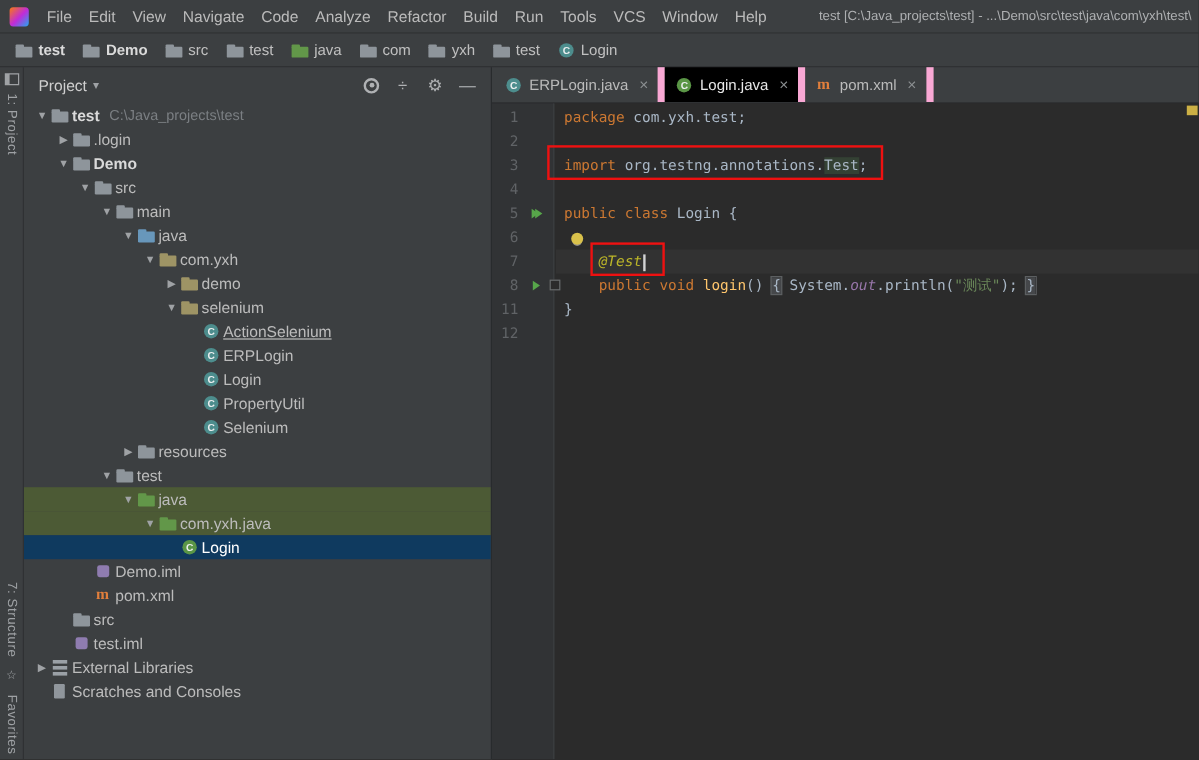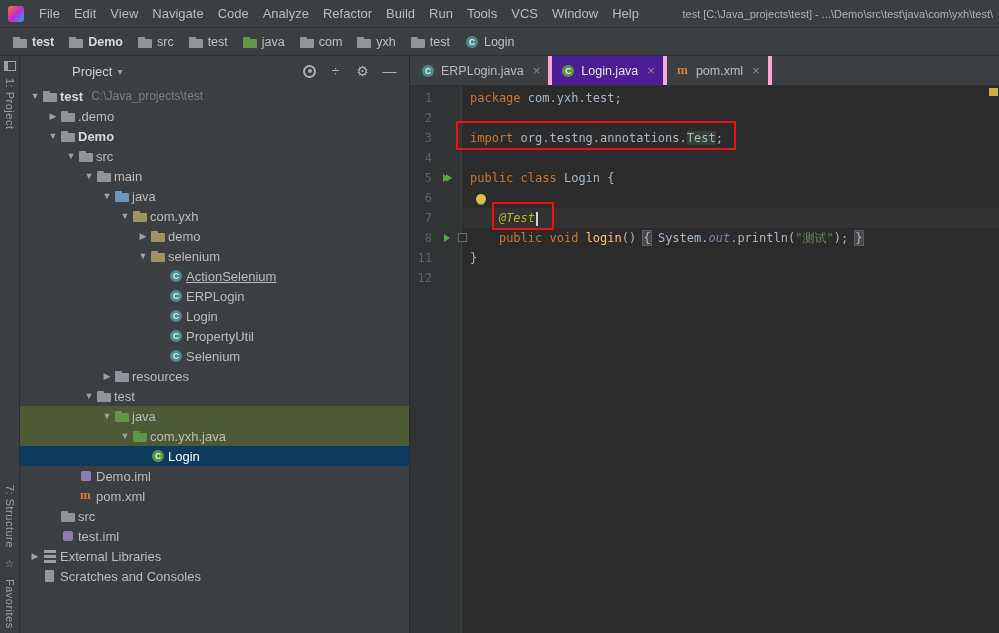--- a/index.html
+++ b/index.html
@@ -32,21 +32,21 @@
   .stripe-top-icon { width:12px; height:10px; border:1px solid #9fa2a5; border-left-width:4px;
                      margin-bottom:7px; flex:none; }
   .vlabel { writing-mode:vertical-rl; font-size:11px; color:#9fa2a5; letter-spacing:.5px; white-space:nowrap; }
   .stripe-bottom { margin-top:auto; display:flex; flex-direction:column; align-items:center; gap:10px; }
   .stripe-mini { font-size:10px; color:#9fa2a5; }
 
   
   .project-panel { width:390px; flex:none; background:var(--panel-bg,#3c3f41); display:flex;
                    flex-direction:column; border-right:1px solid #282b2d; }
   .panel-header { height:30px; flex:none; display:flex; align-items:center; padding:0 12px; gap:5px; }
-  .panel-title { color:#cfcfcf;margin-left:40px; }
+  .panel-title { color:#cfcfcf; }
   .pcaret { color:#9fa2a5; font-size:10px; }
   .ph-icons { margin-left:auto; display:flex; align-items:center; gap:12px; }
   .ph-icon { color:#afb1b3; font-size:14px; line-height:14px; width:15px; text-align:center; }
   .target-icon { width:13px; height:13px; border:2px solid #afb1b3; border-radius:50%; position:relative; }
   .target-icon::after { content:''; position:absolute; left:2.5px; top:2.5px; width:4px; height:4px;
                         border-radius:50%; background:#afb1b3; }
   .tree { flex:1; overflow:hidden; }
   .trow { height:20px; display:flex; align-items:center; white-space:nowrap; cursor:default; }
   .trow.green { background:var(--test-scope-green,#4c5a35); }
   .trow.selected { background:var(--selection-blue,#0f3a5f); }
@@ -77,22 +77,22 @@
   .ic-libraries::before { content:''; position:absolute; left:2px; top:2px; width:12px; height:3px;
                           background:#9aa0a6; box-shadow:0 5px 0 #9aa0a6, 0 10px 0 #9aa0a6; }
   .ic-scratches::after { content:''; position:absolute; left:3px; top:2px; width:9px; height:12px;
                          background:#90969c; border-radius:1px; }
 
   
   .editor-area { flex:1; min-width:0; display:flex; flex-direction:column; }
   .tabs { height:30px; flex:none; background:var(--panel-bg,#3c3f41); display:flex; align-items:stretch;
           padding-left:2px; border-bottom:1px solid #2f3133; }
   .tab { display:flex; align-items:center; gap:5px; padding:0 8px; font-size:12.5px; color:#bbbbbb;
-         border-right:4px solid #f9a8d4; cursor:default; }
-  .tab.active { background:#4c1d95; color:#e8e8e8; }
+         border-right:6px solid #f9a8d4; cursor:default; }
+  .tab.active { background:#000000; color:#e8e8e8; }
   .tab-close { color:#8b8f91; font-size:13px; margin-left:4px; }
   .editor { flex:1; position:relative; background:var(--editor-bg,#2b2b2b); overflow:hidden;
             font-family:"DejaVu Sans Mono","Liberation Mono",monospace; font-size:12px; }
   .gutter-bg { position:absolute; left:0; top:0; bottom:0; width:52px; background:#313335;
                border-right:1px solid #3c3f41; z-index:0; }
   .lines { position:absolute; left:0; right:0; top:0; padding-top:2px; z-index:1; }
   .line { height:20px; display:flex; align-items:center; }
   .line.current { background:linear-gradient(90deg, rgba(0,0,0,0) 0 53px, #323232 53px 100%); }
   .g { width:52px; flex:none; height:100%; display:flex; align-items:center; position:relative; }
   .lnum { width:22px; text-align:right; color:#606366; font-size:12px; flex:none; }
@@ -210,21 +210,21 @@
       <div class="tree">
           <div class="trow bold" style="padding-left: 8px;">
             <span class="arrow">▼</span>
             <span class="ic ic-folder"></span>
             <span class="tlabel">test</span>
             <span class="tsuffix">C:\Java_projects\test</span>
           </div>
           <div class="trow" style="padding-left: 26px;">
             <span class="arrow">▶</span>
             <span class="ic ic-folder"></span>
-            <span class="tlabel">.demo</span>
+            <span class="tlabel">.login</span>
           </div>
           <div class="trow bold" style="padding-left: 26px;">
             <span class="arrow">▼</span>
             <span class="ic ic-folder"></span>
             <span class="tlabel">Demo</span>
           </div>
           <div class="trow" style="padding-left: 44px;">
             <span class="arrow">▼</span>
             <span class="ic ic-folder"></span>
             <span class="tlabel">src</span>

